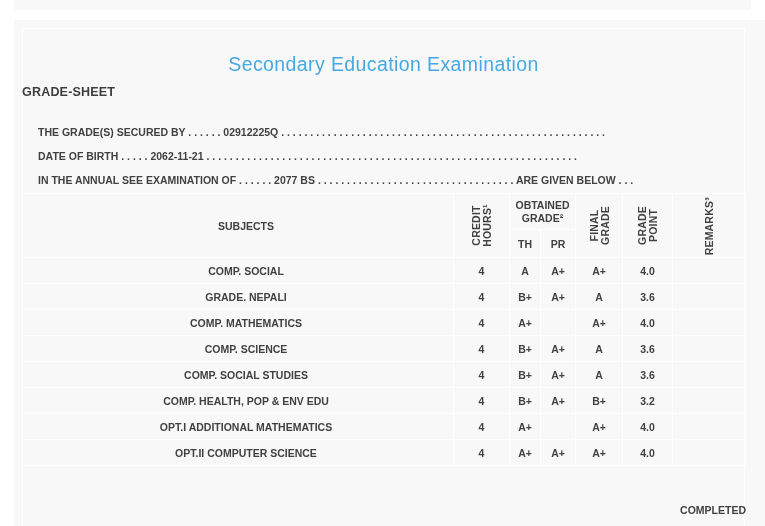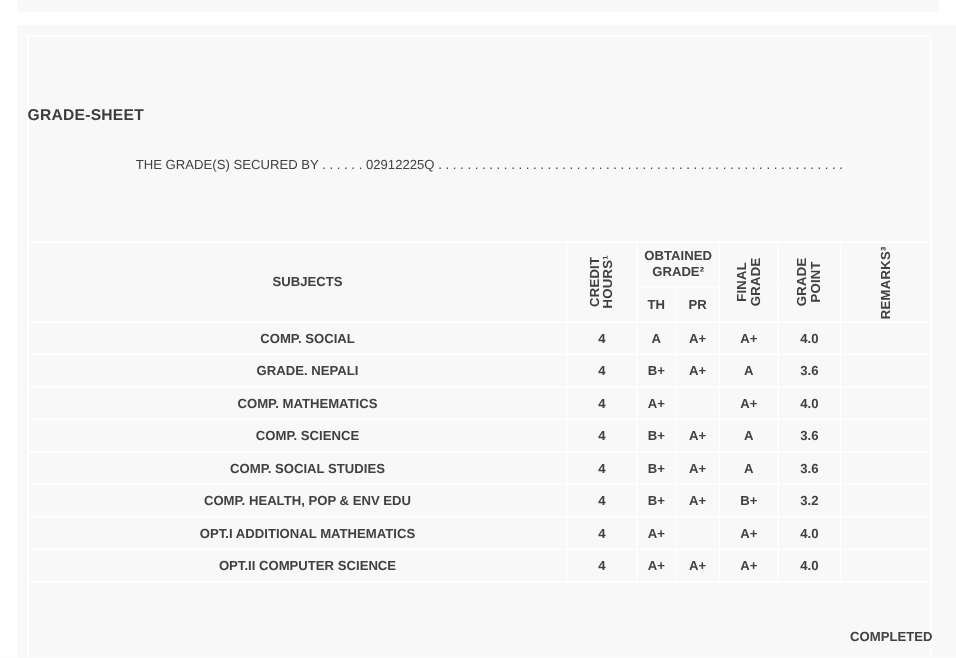--- a/index.html
+++ b/index.html
@@ -41,23 +41,22 @@
     text-align: left;
     color: #3d3d3d;
     font-size: 12.5px;
     font-weight: 700;
     letter-spacing: 0.2px;
   }
   .info {
     position: absolute; top: 100px; left: 24px;
     width: 707px;
     font-size: 10.5px;
-    font-weight: 400;
+    font-weight: 700;
     color: #414141;
-    text-align: center;
   }
   .info-line {
     height: 24px; line-height: 24px;
     white-space: nowrap; overflow: hidden;
   }
   table.grades {
     position: absolute; top: 173px; left: 8px;
     width: 723px;
     border-collapse: collapse;
     table-layout: fixed;
@@ -96,24 +95,27 @@
   }
 </style>
 </head>
 <body>
 
 <div class="top-strip"></div>
 
 <div class="card">
   <div class="inner-border"></div>
 
+  <div class="title">Secondary Education Examination</div>
   <div class="subtitle">GRADE-SHEET</div>
 
   <div class="info">
     <div class="info-line"><span>THE GRADE(S) SECURED BY</span> <span>. . . . . .</span> <span>02912225Q</span> <span>. . . . . . . . . . . . . . . . . . . . . . . . . . . . . . . . . . . . . . . . . . . . . . . . . . . . . . . .</span></div>
+    <div class="info-line"><span>DATE OF BIRTH</span> <span>. . . . .</span> <span>2062-11-21</span> <span>. . . . . . . . . . . . . . . . . . . . . . . . . . . . . . . . . . . . . . . . . . . . . . . . . . . . . . . . . . . . . . . .</span></div>
+    <div class="info-line"><span>IN THE ANNUAL SEE EXAMINATION OF</span> <span>. . . . . .</span> <span>2077 BS</span> <span>. . . . . . . . . . . . . . . . . . . . . . . . . . . . . . . . . .</span> <span>ARE GIVEN BELOW . . .</span></div>
   </div>
 
   <table class="grades">
     <colgroup>
       <col style="width:431px">
         <col style="width:56px">
         <col style="width:31px">
         <col style="width:35px">
         <col style="width:47px">
         <col style="width:50px">

